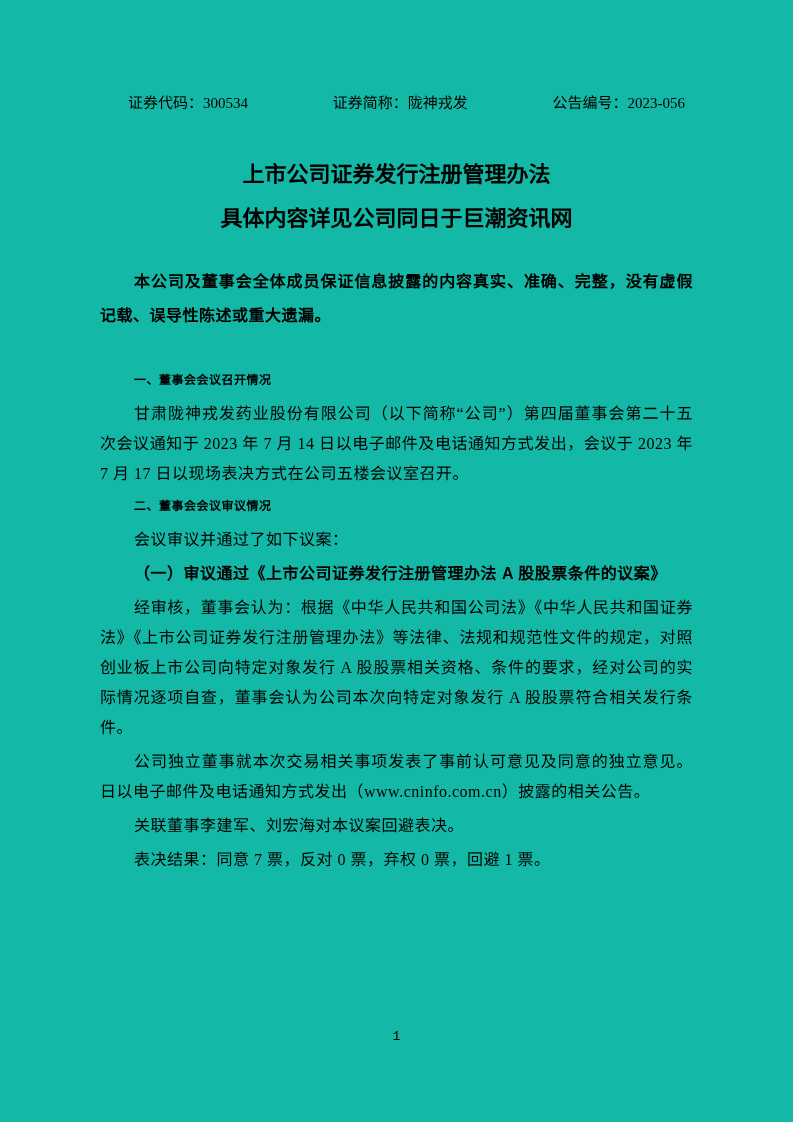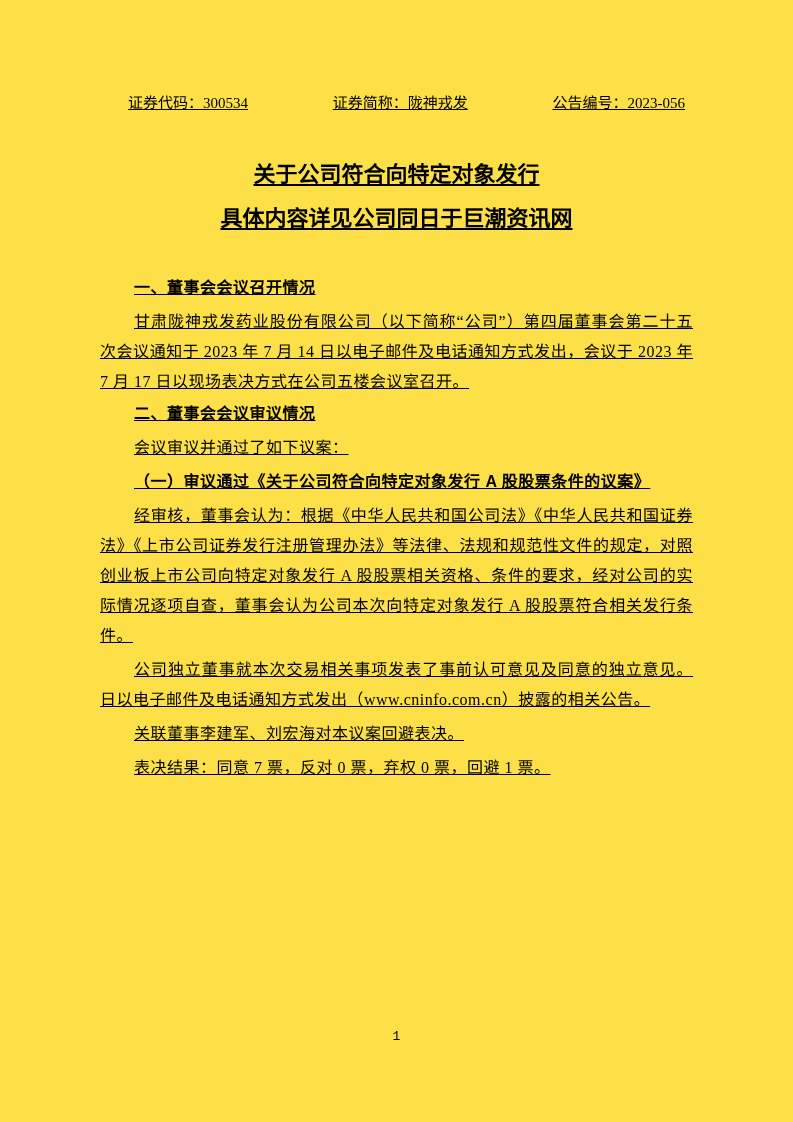--- a/index.html
+++ b/index.html
@@ -5,27 +5,26 @@
   html, body {
     margin: 0;
     padding: 0;
     background: #ffffff;
   }
   .page {
     position: relative;
     width: 793px;
     height: 1122px;
     margin: 0 auto;
-    background: #fde047;
+    background: #14b8a6;
     box-sizing: border-box;
     padding: 93px 100px 0 100px;
     font-family: "Liberation Serif", "DejaVu Serif", serif;
     color: #000000;
     overflow: hidden;
-    text-decoration: underline;
   }
   .meta-row {
     display: flex;
     justify-content: space-between;
     padding: 0 8px 0 28px;
     font-size: 15px;
     line-height: 20px;
     white-space: nowrap;
   }
   .doc-title {
@@ -44,21 +43,21 @@
     font-weight: bold;
     font-size: 16px;
     line-height: 34px;
     letter-spacing: 0.5px;
     text-indent: 34px;
     text-align: justify;
   }
   .section-heading {
     margin: 32px 0 0 0;
     font-family: "Liberation Sans", "DejaVu Sans", sans-serif;
-    font-size: 16px;
+    font-size: 12px;
     font-weight: bold;
     line-height: 30px;
     letter-spacing: 0.5px;
     text-indent: 34px;
   }
   .section-heading.tight {
     margin-top: 2px;
   }
   .item-heading {
     margin: 4px 0 0 0;
@@ -93,35 +92,36 @@
 
 <div class="page">
 
   <div class="meta-row">
     <span>证券代码：300534</span>
     <span>证券简称：陇神戎发</span>
     <span>公告编号：2023-056</span>
   </div>
 
   <h1 class="doc-title">
-    <span class="title-line">关于公司符合向特定对象发行</span>
+    <span class="title-line">上市公司证券发行注册管理办法</span>
     <span class="title-line">具体内容详见公司同日于巨潮资讯网</span>
   </h1>
 
+  <p class="disclaimer">本公司及董事会全体成员保证信息披露的内容真实、准确、完整，没有虚假记载、误导性陈述或重大遗漏。</p>
 
   <h2 class="section-heading">一、董事会会议召开情况</h2>
 
   <p class="body-para">甘肃陇神戎发药业股份有限公司（以下简称“公司”）第四届董事会第二十五次会议通知于 2023 年 7 月 14 日以电子邮件及电话通知方式发出，会议于 2023 年 7 月 17 日以现场表决方式在公司五楼会议室召开。</p>
 
 
   <h2 class="section-heading tight">二、董事会会议审议情况</h2>
 
   <p class="body-para">会议审议并通过了如下议案：</p>
 
-  <h3 class="item-heading">（一）审议通过《关于公司符合向特定对象发行 A 股股票条件的议案》</h3>
+  <h3 class="item-heading">（一）审议通过《上市公司证券发行注册管理办法 A 股股票条件的议案》</h3>
 
   <p class="body-para">经审核，董事会认为：根据《中华人民共和国公司法》《中华人民共和国证券法》《上市公司证券发行注册管理办法》等法律、法规和规范性文件的规定，对照创业板上市公司向特定对象发行 A 股股票相关资格、条件的要求，经对公司的实际情况逐项自查，董事会认为公司本次向特定对象发行 A 股股票符合相关发行条件。</p>
 
   <p class="body-para">公司独立董事就本次交易相关事项发表了事前认可意见及同意的独立意见。日以电子邮件及电话通知方式发出（www.cninfo.com.cn）披露的相关公告。</p>
 
   <p class="body-para">关联董事李建军、刘宏海对本议案回避表决。</p>
 
   <p class="body-para">表决结果：同意 7 票，反对 0 票，弃权 0 票，回避 1 票。</p>
 
   <div class="page-number">1</div>

